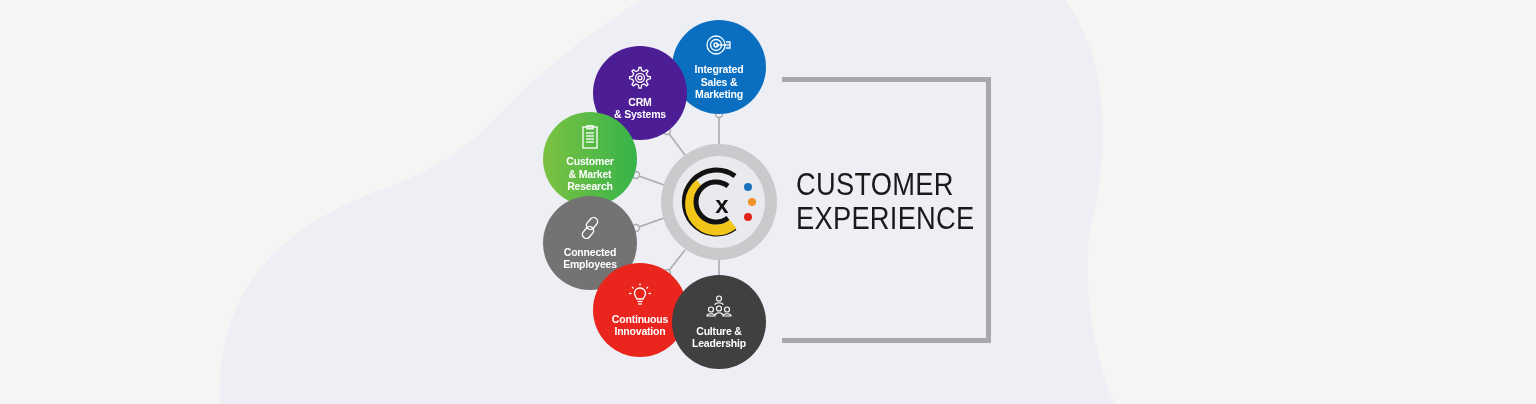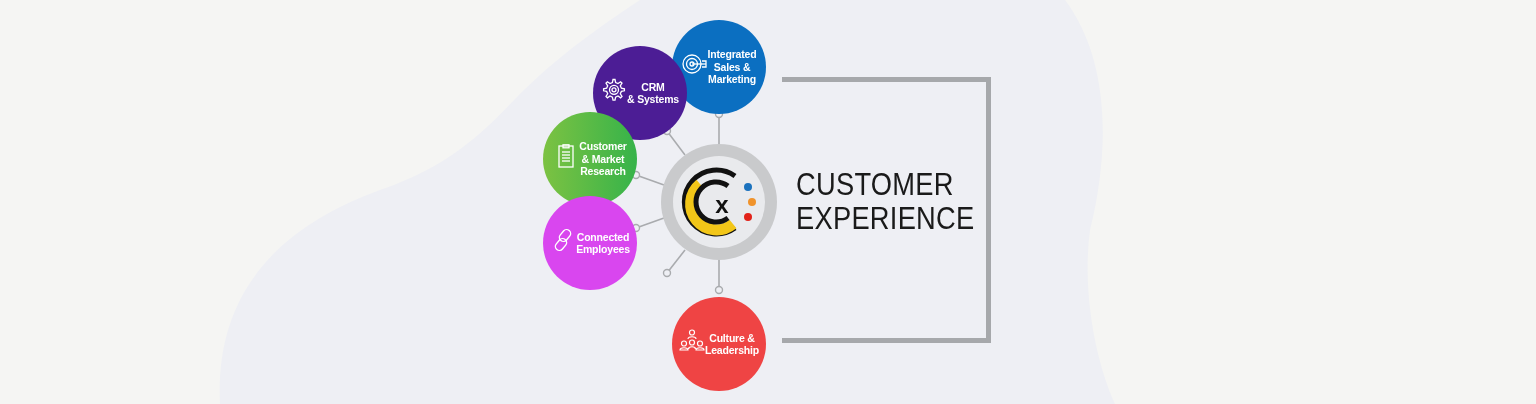--- a/index.html
+++ b/index.html
@@ -7,21 +7,21 @@
     width:1536px; height:404px; overflow:hidden;
     background:#f5f5f3;
     font-family:"Liberation Sans", sans-serif;
     position:relative;
   }
   .stage { position:absolute; left:0; top:0; width:1536px; height:404px; }
   .blob { position:absolute; left:0; top:0; }
   .node {
     position:absolute;
     width:94px; height:94px; border-radius:50%;
-    display:flex; align-items:center; justify-content:center;
+    display:flex; flex-direction:column; align-items:center; justify-content:center;
     color:#fff; text-align:center;
     box-sizing:border-box;
   }
   .node .label {
     font-family:"Liberation Sans", sans-serif;
     font-weight:bold; font-size:10.5px; line-height:12.5px;
     white-space:pre-line;
     letter-spacing:-0.2px;
   }
   .node .ico { width:26px; height:24px; margin-bottom:6px; }
@@ -117,33 +117,49 @@
           <line x1="9" y1="11" x2="17" y2="11"></line>
         <line x1="9" y1="14" x2="17" y2="14"></line>
           <line x1="9" y1="17" x2="17" y2="17"></line>
       </g>
     </svg>
     <div class="label">Customer
 &amp; Market
 Research</div>
   </div>
 
-  <div class="node" style="left:543px; top:196px; background:#d946ef;">
+  <div class="node" style="left:543px; top:196px; background:#737373;">
     <svg class="ico" viewBox="0 0 26 24">
       <g fill="none" stroke="#fff" stroke-width="1.4">
         <rect x="11" y="1" width="8" height="13" rx="4" transform="rotate(40 15 7.5)"></rect>
         <rect x="7" y="10" width="8" height="13" rx="4" transform="rotate(40 11 16.5)"></rect>
       </g>
     </svg>
     <div class="label">Connected
 Employees</div>
   </div>
 
+  <div class="node" style="left:593px; top:263px; background:#e9251e;">
+    <svg class="ico" viewBox="0 0 26 24">
+      <g fill="none" stroke="#fff" stroke-width="1.3">
+        <path d="M13 5 C9 5 7.5 8 7.5 10.5 C7.5 13 9.5 14.5 10 16 L16 16 C16.5 14.5 18.5 13 18.5 10.5 C18.5 8 17 5 13 5 Z"></path>
+        <line x1="10.5" y1="18.5" x2="15.5" y2="18.5"></line>
+          <line x1="11" y1="21" x2="15" y2="21"></line>
+        <line x1="13" y1="0.5" x2="13" y2="2.5"></line>
+          <line x1="5" y1="4" x2="6.5" y2="5.5"></line>
+          <line x1="21" y1="4" x2="19.5" y2="5.5"></line>
+        <line x1="2" y1="10.5" x2="4.5" y2="10.5"></line>
+          <line x1="21.5" y1="10.5" x2="24" y2="10.5"></line>
+      </g>
+    </svg>
+    <div class="label">Continuous
+Innovation</div>
+  </div>
 
-  <div class="node" style="left:672px; top:297px; background:#ef4444;text-align:center;">
+  <div class="node" style="left:672px; top:275px; background:#404040;text-align:center;">
     <svg class="ico" viewBox="0 0 26 24">
       <g fill="none" stroke="#fff" stroke-width="1.2">
         <circle cx="13" cy="3.5" r="2.5"></circle>
           <path d="M9 10 C9 7 17 7 17 10"></path>
         <circle cx="5" cy="14.5" r="2.5"></circle>
           <path d="M1 21 C1 18 9 18 9 21 Z"></path>
         <circle cx="13" cy="13.5" r="2.5"></circle>
           <path d="M9.5 20 C9.5 17 16.5 17 16.5 20"></path>
         <circle cx="21" cy="14.5" r="2.5"></circle>
           <path d="M17 21 C17 18 25 18 25 21 Z"></path>

